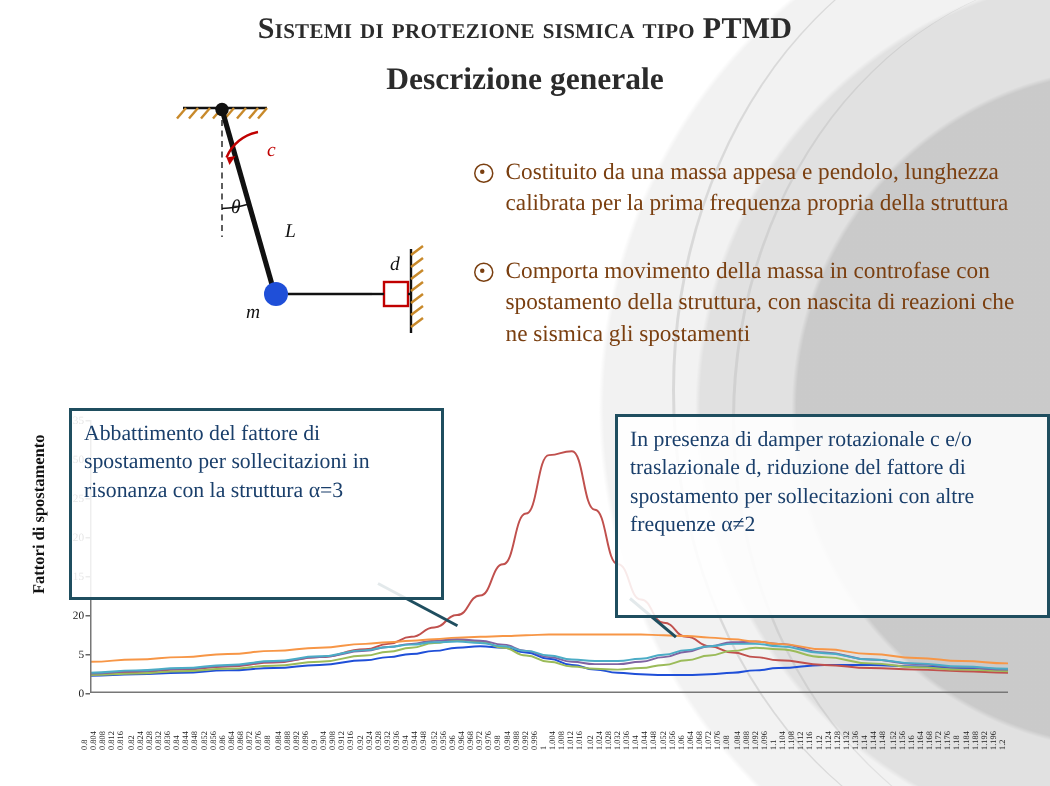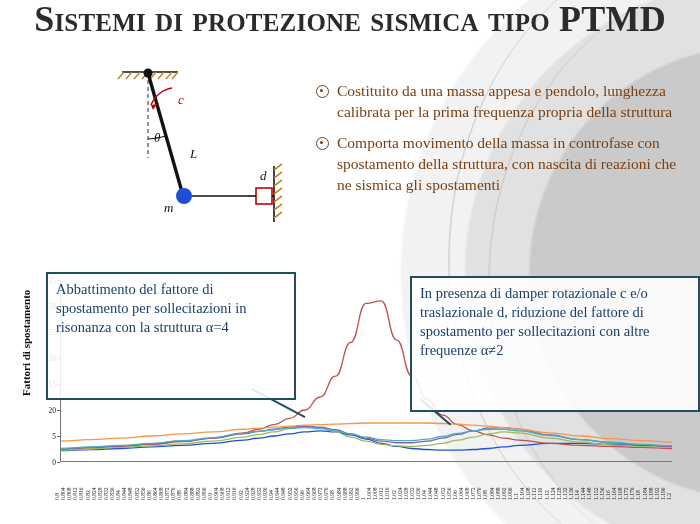--- a/index.html
+++ b/index.html
@@ -25,35 +25,35 @@
   .corner-arc2{
     position:absolute;right:-210px;top:-20px;width:420px;height:600px;
     border-left:2px solid rgba(0,0,0,0.07);
     border-radius:60% 0 0 60%/50% 0 0 50%;
     pointer-events:none;
   }
 
   
   .title{
     position:absolute;left:0;right:0;top:4px;text-align:center;
-    font-size:36px;line-height:30px;color:#2b2b2b;
+    font-size:20px;line-height:30px;color:#2b2b2b;
     font-variant:small-caps;font-weight:bold;letter-spacing:.2px;
     font-family:"Liberation Serif", serif;
   }
   .subtitle{
     position:absolute;left:0;right:0;top:40px;text-align:center;
     font-size:21px;line-height:24px;color:#2b2b2b;font-weight:bold;
   }
 
   
   .bullets{
     position:absolute;left:316px;top:80px;width:372px;
     color:#7a3f10;font-size:15.5px;line-height:21px;
   }
-  .bullet{display:flex;gap:8px;margin-bottom:10px;}
+  .bullet{display:flex;gap:8px;margin-bottom:10px;margin-top:24px;}
   .bullet .marker{
     flex:0 0 auto;margin-top:5px;width:11px;height:11px;border-radius:50%;
     border:1.4px solid #7a3f10;position:relative;
   }
   .bullet .marker:after{
     content:"";position:absolute;left:3px;top:3px;width:3px;height:3px;border-radius:50%;
     background:#7a3f10;
   }
   .bullet .txt{flex:1 1 auto;}
 
@@ -93,20 +93,21 @@
   }
 </style>
 </head>
 <body>
 
 <div class="slide">
   <div class="corner-arc"></div>
   <div class="corner-arc2"></div>
 
   <div class="title">Sistemi di protezione sismica tipo PTMD</div>
+  <div class="subtitle">Descrizione generale</div>
 
   <div class="diagram">
     <svg width="230" height="180" viewBox="0 0 230 180">
 
       <line x1="62" y1="10" x2="118" y2="10" stroke="#111" stroke-width="1.6"></line>
       <g stroke="#c8892a" stroke-width="1.6">
         <line x1="64" y1="10" x2="58" y2="17"></line>
         <line x1="72" y1="10" x2="66" y2="17"></line>
         <line x1="80" y1="10" x2="74" y2="17"></line>
         <line x1="88" y1="10" x2="82" y2="17"></line>
@@ -309,17 +310,17 @@
         <div class="xt" style="left: 581.4px;">1.18</div>
         <div class="xt" style="left: 587.52px;">1.184</div>
         <div class="xt" style="left: 593.64px;">1.188</div>
         <div class="xt" style="left: 599.76px;">1.192</div>
         <div class="xt" style="left: 605.88px;">1.196</div>
         <div class="xt" style="left: 612px;">1.2</div>
       </div>
   </div>
 
   <div class="leader" style="left:252px;top:388px;width:60px;transform:rotate(28deg);"></div>
-  <div class="callout" id="callout-left">Abbattimento del fattore di spostamento per sollecitazioni in risonanza con la struttura α=4</div>
+  <div class="callout" id="callout-left">Abbattimento del fattore di spostamento per sollecitazioni in risonanza con la struttura α=3</div>
 
   <div class="leader" style="left:420px;top:398px;width:40px;transform:rotate(40deg);"></div>
   <div class="callout" id="callout-right">In presenza di damper rotazionale c e/o traslazionale d, riduzione del fattore di spostamento per sollecitazioni con altre frequenze α≠2</div>
 </div>
 
 </body></html>

